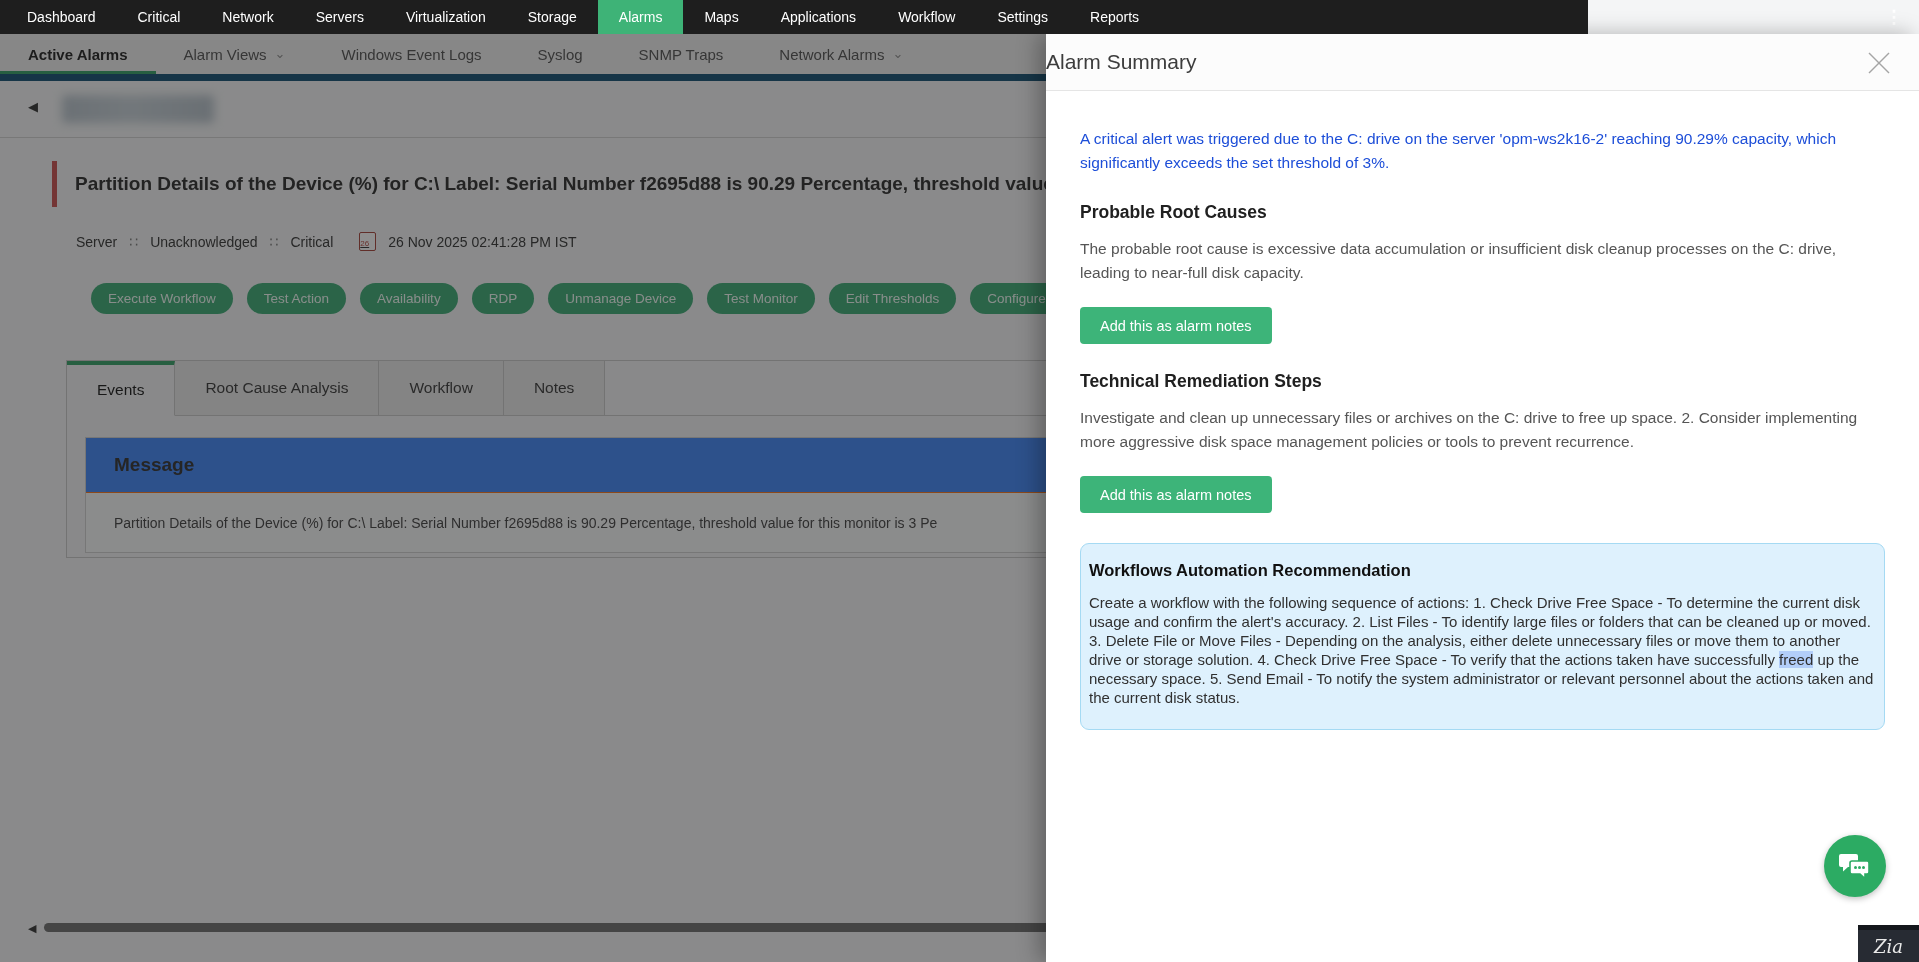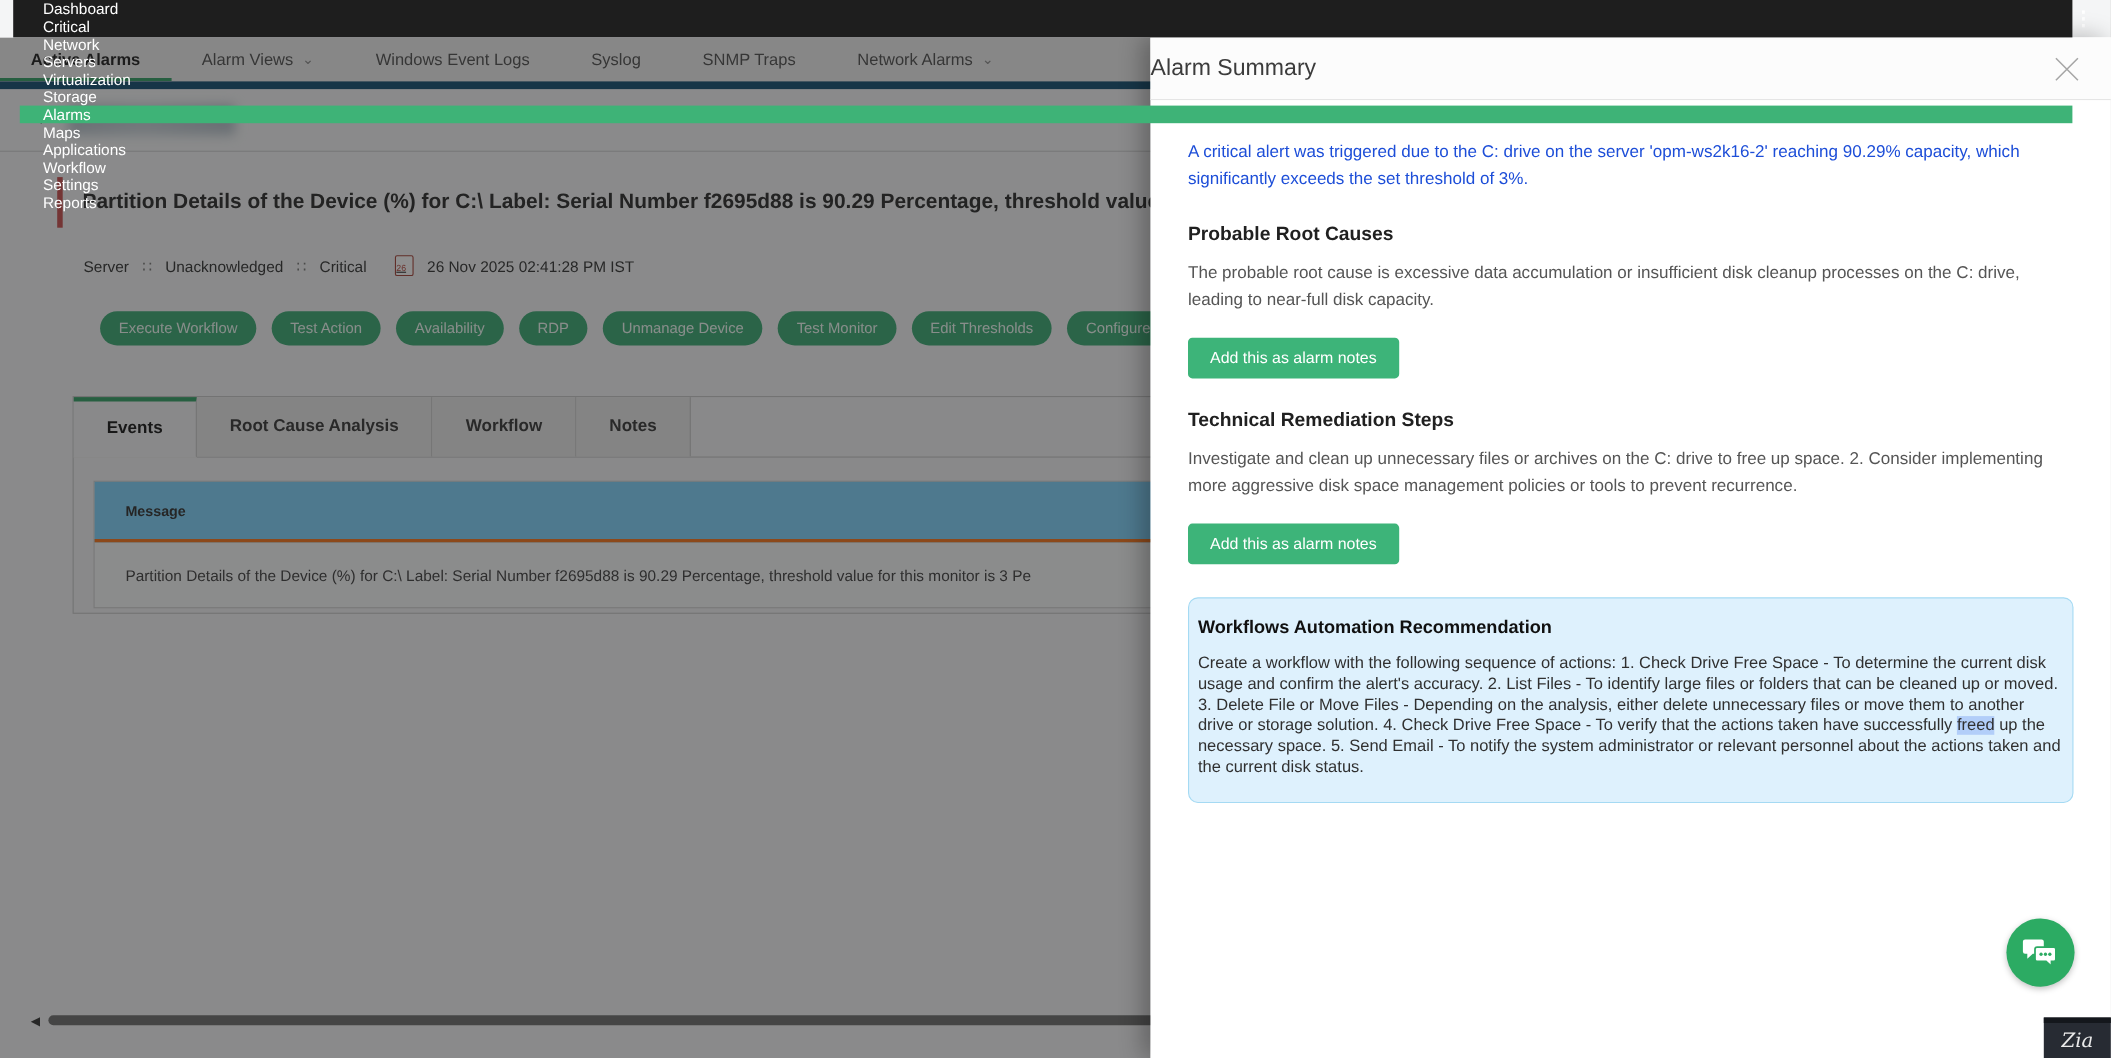--- a/index.html
+++ b/index.html
@@ -1,21 +1,21 @@
 <!DOCTYPE html>
 <html><head>
 <meta charset="utf-8">
 <style>
   * { margin:0; padding:0; box-sizing:border-box; }
   html,body { width:1919px; height:962px; overflow:hidden; }
   body { font-family:"Liberation Sans", sans-serif; background:#f4f5f6; position:relative; }
 
   
-  #topnav { position:absolute; top:0; left:12px; width:1872px; height:34px; background:#1e1e1e;
-            display:flex; align-items:stretch; padding-left:6px; z-index:30;flex-direction:column; }
+  #topnav { position:absolute; top:0; left:0; width:1588px; height:34px; background:#1e1e1e;
+            display:flex; align-items:stretch; padding-left:6px; z-index:30; }
   .tn-item { color:#fff; font-size:14px; display:flex; align-items:center; padding:0 21px; cursor:pointer; }
   .tn-item.active { background:#3eb377; }
   #kebab { position:absolute; right:10px; top:0; height:34px; display:flex; align-items:center;
            color:#fff; font-size:18px; font-weight:bold; cursor:pointer; padding:0 6px; }
 
   
   #main { position:absolute; top:34px; left:0; width:1046px; height:928px; overflow:hidden; background:#f4f5f6; }
   #subnav { position:absolute; top:0; left:0; width:1100px; height:47px; background:#efefef;
             display:flex; border-bottom:7px solid #0c4a6e; }
   .sn-item { display:flex; align-items:center; gap:8px; padding:0 28px; font-size:15px; color:#4c4c4c; cursor:pointer; }
@@ -39,29 +39,29 @@
               margin-left:14px; position:relative; overflow:hidden; flex:none;text-decoration:underline; }
   #cal-icon .cal-top { height:4px; background:#c4473a; }
   #cal-icon .cal-day { font-size:8px; color:#b3443a; text-align:center; line-height:11px; }
 
   #pills { position:absolute; left:91px; top:249px; display:flex; gap:14px; width:1150px; }
   .pill { background:#36a871; color:#f0fbf5; font-size:13.5px; padding:8px 17px; border-radius:17px;
           white-space:nowrap; cursor:pointer; flex:none; }
 
   #events-card { position:absolute; left:66px; top:326px; width:1014px; height:198px;
                  border:1px solid #c6c6c6; background:#f2f3f4; }
-  #tab-row { display:flex; height:55px; border-bottom:1px solid #c6c6c6;font-weight:bold; }
+  #tab-row { display:flex; height:55px; border-bottom:1px solid #c6c6c6; }
   .tab { display:flex; align-items:center; padding:0 30px; font-size:15.5px; color:#333;
          border-right:1px solid #c6c6c6; background:#e9e9e9; cursor:pointer; }
   .tab.active { background:#f2f3f4; border-top:4px solid #2f9e63; color:#101010;
                 margin-bottom:-1px; border-bottom:1px solid #f2f3f4; }
   #msg-table { position:absolute; left:18px; top:76px; right:18px; bottom:4px;
                border:1px solid #cfcfcf; background:#f7f8f9; }
-  #msg-thead { height:55px; display:flex; align-items:center; padding-left:28px; font-size:13px;
-               font-weight:700; color:#2b2b2b; background:#7dd3fc; border-bottom:3px solid #f97316; }
+  #msg-thead { height:55px; display:flex; align-items:center; padding-left:28px; font-size:19px;
+               font-weight:700; color:#2b2b2b; background:#3b82f6; border-bottom:1px solid #f97316; }
   #msg-trow { height:60px; display:flex; align-items:center; padding-left:28px; font-size:14px;
               color:#3c3c3c; white-space:nowrap; overflow:hidden; }
 
   #scroll-arrow { position:absolute; left:28px; top:888px; font-size:11px; color:#2f2f2f; }
   #scroll-thumb { position:absolute; left:44px; top:889px; width:1015px; height:9px;
                   background:#6b6b6b; border-radius:5px; cursor:pointer; }
 
   #overlay { position:absolute; inset:0; background:rgba(32,32,32,0.5); z-index:10; pointer-events:none; }
 
   

